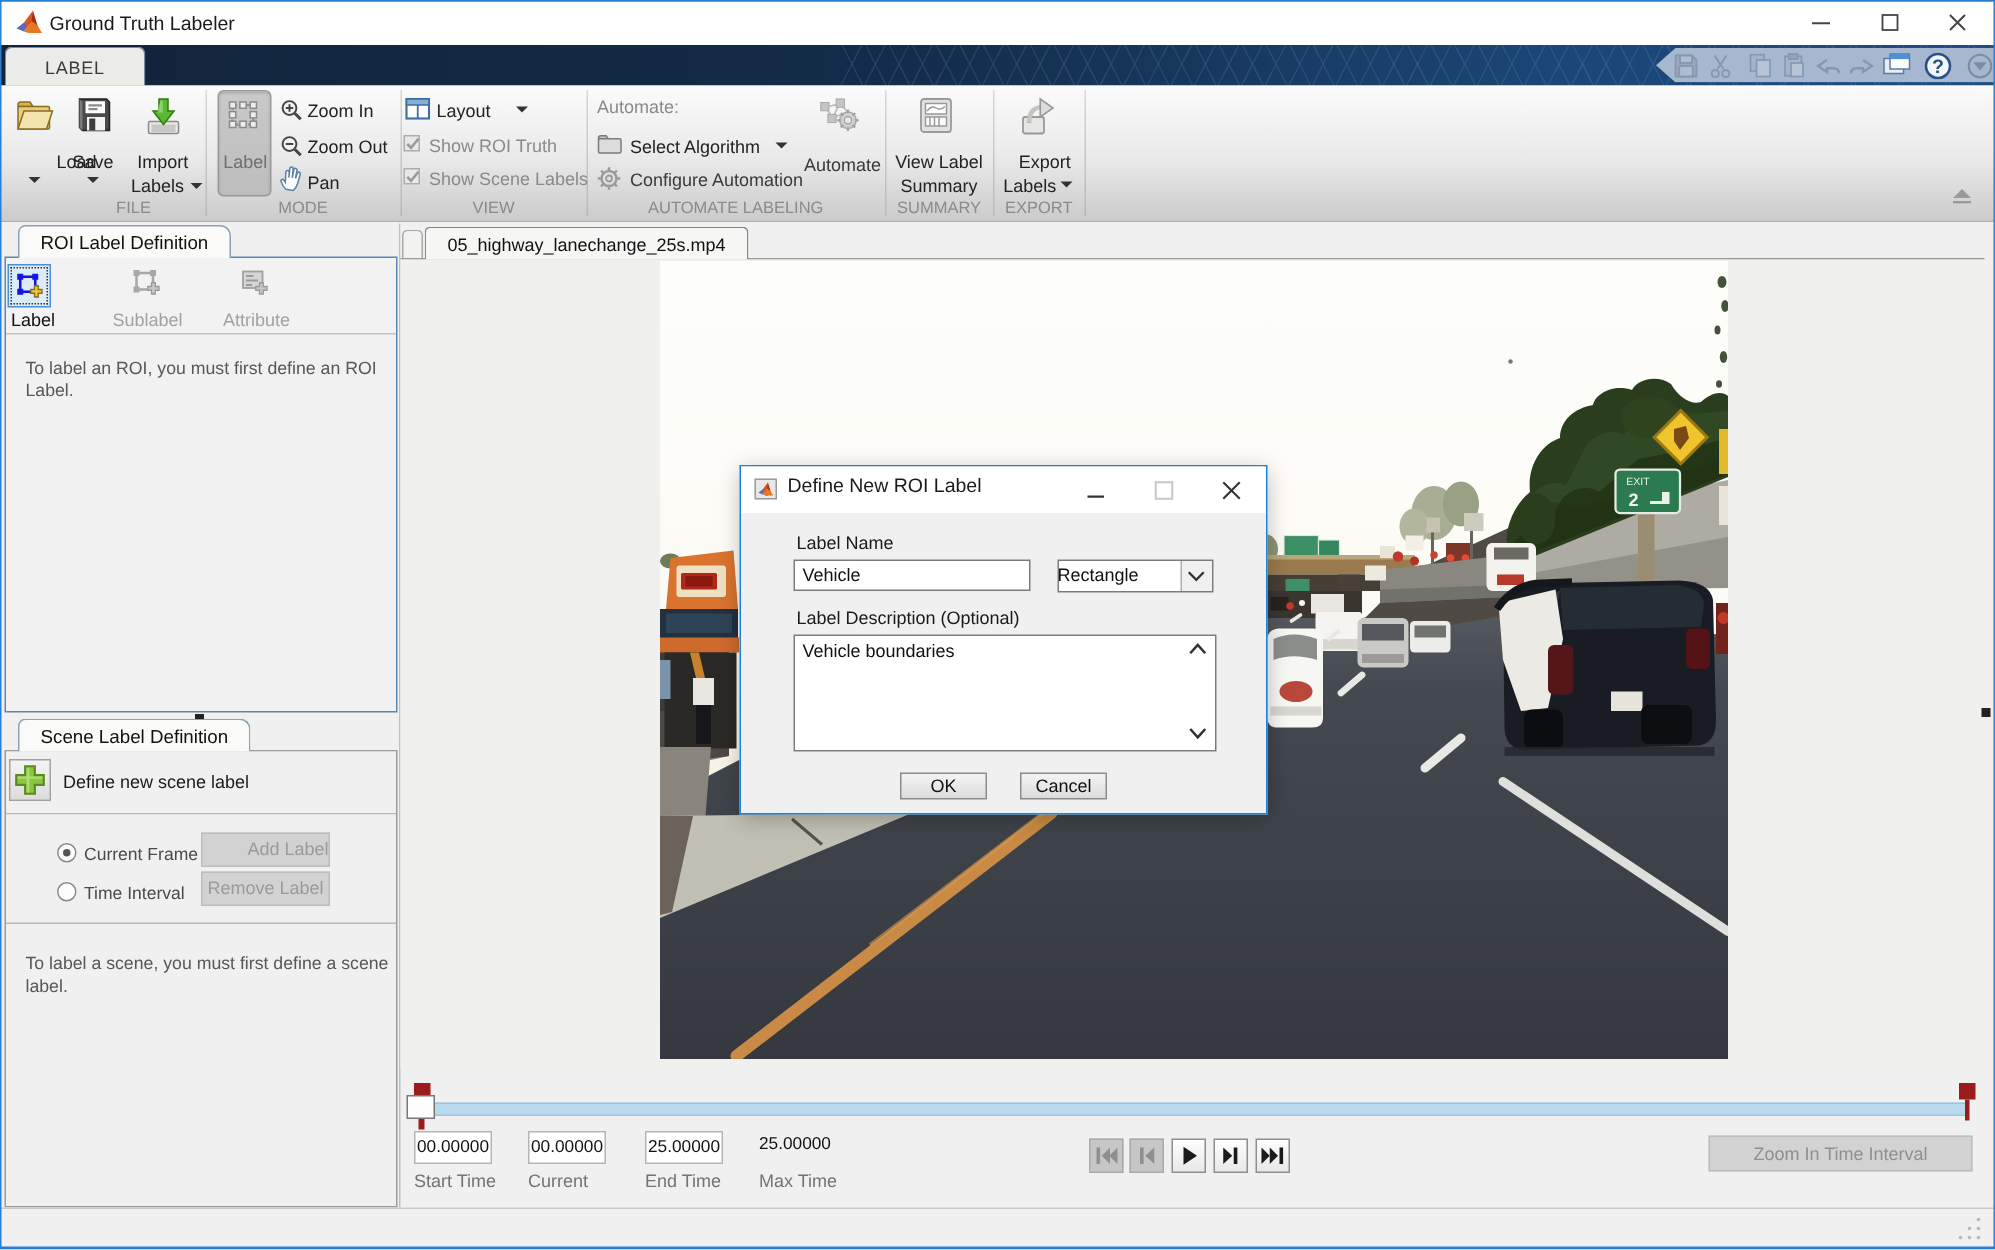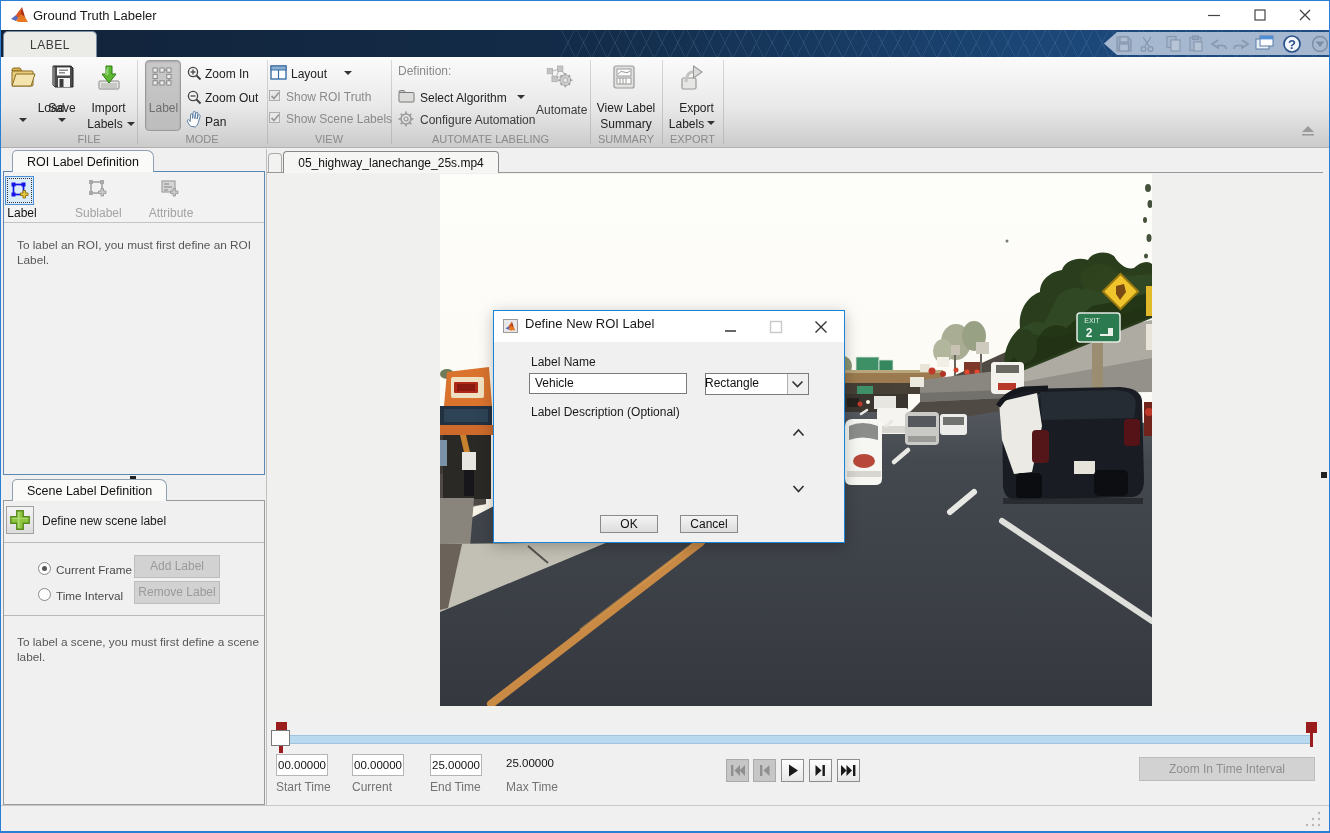--- a/index.html
+++ b/index.html
@@ -207,21 +207,21 @@
 <svg class="abs" style="left:270px; top:91px;" width="11" height="10" viewBox="0 0 11 10">
     <path d="M1.5 5 L4 7.5 L9 1.5" fill="none" stroke="#9a9a9a" stroke-width="1.8"></path>
   </svg>
 <div class="abs tslabel tsgray" style="left:286px; top:90px;">Show ROI Truth</div>
 <div class="abs chk" style="left:269px; top:112px;"></div>
 <svg class="abs" style="left:270px; top:113px;" width="11" height="10" viewBox="0 0 11 10">
     <path d="M1.5 5 L4 7.5 L9 1.5" fill="none" stroke="#9a9a9a" stroke-width="1.8"></path>
   </svg>
 <div class="abs tslabel tsgray" style="left:286px; top:112px;">Show Scene Labels</div>
 
-<div class="abs tslabel tsgray" style="left:398px; top:64px;">Definition:</div>
+<div class="abs tslabel tsgray" style="left:398px; top:64px;">Automate:</div>
 <svg class="abs" style="left:398px; top:89px;" width="17" height="14" viewBox="0 0 17 14">
   <path d="M1 3 Q1 1.5 2.5 1.5 L6 1.5 L7.5 3.5 L1 3.5 Z" fill="#c9c9c9" stroke="#7a7a7a" stroke-width="1"></path>
   <rect x="1" y="3.5" width="15" height="9.5" rx="1" fill="#dcdcda" stroke="#7a7a7a" stroke-width="1"></rect>
 </svg>
 <div class="abs tslabel" style="left:420px; top:91px;">Select Algorithm</div>
 <div class="abs ddarrow" style="left:517px; top:95px;"></div>
 <svg class="abs" style="left:398px; top:111px;" width="16" height="16" viewBox="0 0 16 16">
   <circle cx="8" cy="8" r="5" fill="none" stroke="#9a9a9a" stroke-width="1.6"></circle>
   <circle cx="8" cy="8" r="2" fill="none" stroke="#9a9a9a" stroke-width="1.2"></circle>
   <g stroke="#9a9a9a" stroke-width="1.6">
@@ -332,21 +332,21 @@
 <div class="abs" style="left:6px; top:506px; width:28px; height:28px; background:linear-gradient(#f4f4f4,#dcdcdc); border:1px solid #a2a2a2;"></div>
 <svg class="abs" style="left:9px; top:509px;" width="22" height="22" viewBox="0 0 24 24">
   <path d="M8.5 2 L15.5 2 L15.5 8.5 L22 8.5 L22 15.5 L15.5 15.5 L15.5 22 L8.5 22 L8.5 15.5 L2 15.5 L2 8.5 L8.5 8.5 Z" fill="#8cc63f" stroke="#5a8a1e" stroke-width="1.6"></path>
   <path d="M9.5 3 L11.5 3 L11.5 21 L9.5 21 Z M3 9.5 L21 9.5 L21 11 L3 11 Z" fill="#b2dd7a" opacity="0.9"></path>
 </svg>
 <div class="abs" style="left:42px; top:514px; font-size:12px; color:#1a1a1a;">Define new scene label</div>
 <div class="abs" style="left:4px; top:543px; width:260px; height:73px; border-bottom:1px solid #b8b8b8; background:#f0f0f0;"></div>
 <div class="abs" style="left:38px; top:562px; width:13px; height:13px; border-radius:50%; background:#fdfdfd; border:1px solid #8a8a8a;"></div>
 <div class="abs" style="left:42px; top:566px; width:5px; height:5px; border-radius:50%; background:#555;"></div>
 <div class="abs" style="left:56px; top:563px; font-size:11.7px; color:#4a4a4a;">Current Frame</div>
-<div class="abs" style="left:134px; top:555px; width:86px; height:23px; background:#d2d2d2; border:1px solid #bdbdbd; font-size:12px; color:#9a9a9a; text-align:center; line-height:21px;">Add Label</div>
+<div class="abs" style="left:134px; top:555px; width:86px; height:23px; background:#d2d2d2; border:1px solid #bdbdbd; font-size:12px; color:#9a9a9a; text-align:right; line-height:21px;">Add Label</div>
 <div class="abs" style="left:38px; top:588px; width:13px; height:13px; border-radius:50%; background:#fdfdfd; border:1px solid #8a8a8a;"></div>
 <div class="abs" style="left:56px; top:589px; font-size:11.7px; color:#4a4a4a;">Time Interval</div>
 <div class="abs" style="left:134px; top:581px; width:86px; height:23px; background:#d2d2d2; border:1px solid #bdbdbd; font-size:12px; color:#9a9a9a; text-align:center; line-height:21px;">Remove Label</div>
 <div class="abs" style="left:17px; top:635px; width:252px; font-size:11.8px; color:#575757; line-height:15px;">To label a scene, you must first define a scene<br>label.</div>
 <div class="abs" id="statusbar"></div>
 <div class="abs" id="vdivider"></div>
 
 <div class="abs" id="maintabrow"></div>
 <div class="abs" style="left:268px; top:153px; width:14px; height:20px; background:#f2f2f0; border:1px solid #aaa; border-bottom:none; border-radius:4px 4px 0 0;"></div>
 <div class="abs" id="vidtab">05_highway_lanechange_25s.mp4</div>
@@ -580,20 +580,21 @@
     </svg>
   <div class="abs dlg-label" style="left:37px; top:44px;">Label Name</div>
   <div class="abs" style="left:35px; top:62px; width:158px; height:21px; background:#fff; border:1px solid #7a7a7a; font-size:12px; color:#111; line-height:19px; padding-left:5px;">Vehicle</div>
   <div class="abs" style="left:211px; top:62px; width:104px; height:22px; background:#fff; border:1px solid #7a7a7a;"></div>
   <div class="abs" style="left:211px; top:65px; font-size:12px; color:#111;">Rectangle</div>
   <div class="abs" style="left:293px; top:63px; width:21px; height:20px; background:#f0f0f0; border-left:1px solid #b0b0b0;"></div>
   <svg class="abs" style="left:297px; top:69px;" width="13" height="9" viewBox="0 0 13 9">
       <path d="M1.5 1.5 L6.5 6.5 L11.5 1.5" fill="none" stroke="#333" stroke-width="1.6"></path>
     </svg>
   <div class="abs dlg-label" style="left:37px; top:94px;">Label Description (Optional)</div>
+  <div class="abs" style="left:35px; top:112px; width:282px; height:78px; background:#fff; border:1px solid #7a7a7a; font-size:12px; color:#111; padding:3px 5px;">Vehicle boundaries</div>
   <svg class="abs" style="left:298px; top:117px;" width="13" height="10" viewBox="0 0 13 10">
       <path d="M1.5 7.5 L6.5 2 L11.5 7.5" fill="none" stroke="#333" stroke-width="1.7"></path>
     </svg>
   <svg class="abs" style="left:298px; top:173px;" width="13" height="10" viewBox="0 0 13 10">
       <path d="M1.5 2 L6.5 7.5 L11.5 2" fill="none" stroke="#333" stroke-width="1.7"></path>
     </svg>
   <div id="dlg-okbtn" style="left:106px;">OK</div>
   <div id="dlg-cancelbtn" style="left:186px;">Cancel</div>
 </div>
 

